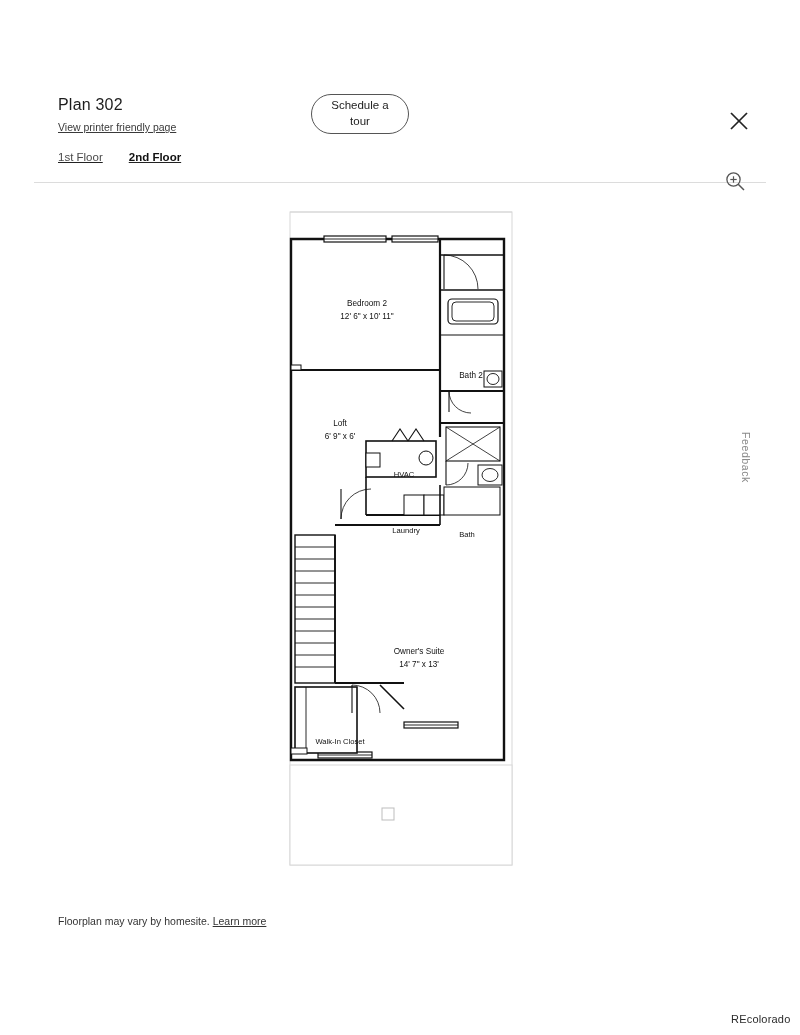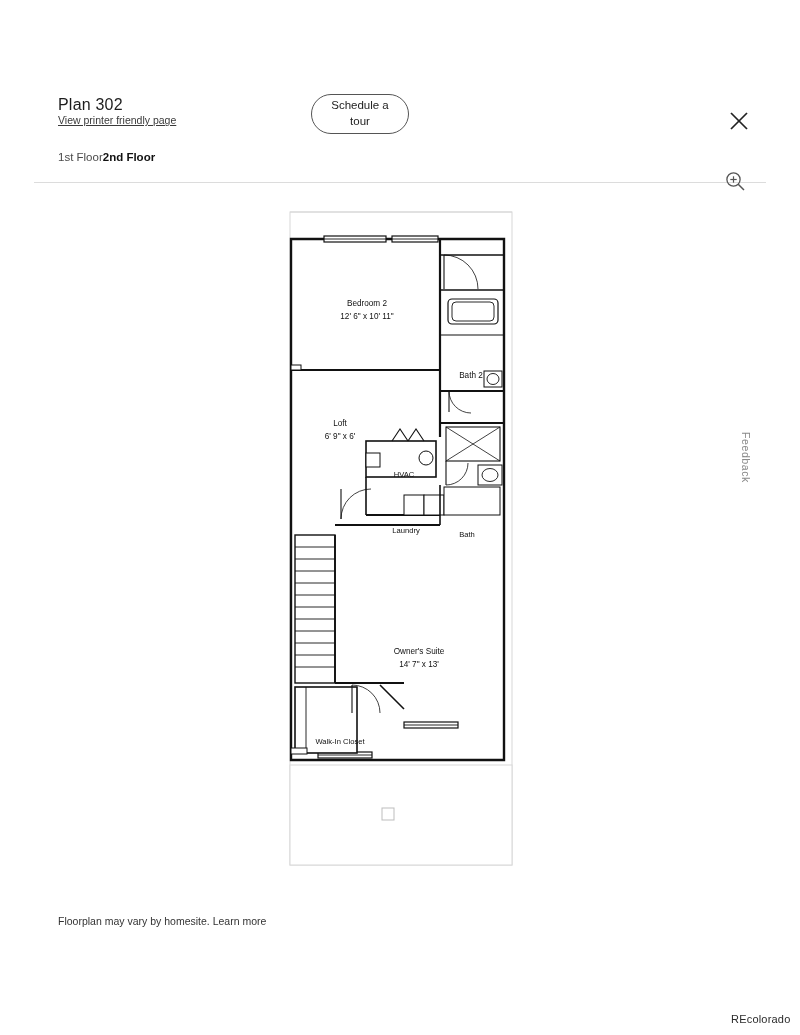--- a/index.html
+++ b/index.html
@@ -31,31 +31,33 @@
   .plan-title {
     position: absolute;
     left: 58px; top: 68px;
     font-size: 16px;
     font-weight: 400;
     letter-spacing: .2px;
     color: #1d1d1d;
   }
   .printer-link {
     position: absolute;
-    left: 58px; top: 86px;
+    left: 58px; top: 93px;
     font-size: 10.5px;
     color: #3a3a3a;
     text-decoration: underline;
     cursor: pointer;
   }
   .floor-tabs {
     position: absolute;
     left: 58px; top: 123px;
     display: flex;
+    gap: 26px;
     align-items: center;
+    text-decoration: underline;
   }
   .floor-tab {
     font-size: 11.5px;
     color: #4a4a4a;
     cursor: pointer;
     padding-bottom: 2px;
   }
   .floor-tab.active {
     color: #111;
     font-weight: 700;
@@ -141,20 +143,21 @@
   .plan-label.small { font-size: 7.6px; }
 
   
   .footer-note {
     position: absolute;
     left: 58px; top: 915px;
     font-size: 10.5px;
     color: #333;
   }
   .footer-note .learn {
+    text-decoration: underline;
     cursor: pointer;
     color: #333;
   }
   .brand {
     position: absolute;
     left: 716px; top: 1013px;
     font-size: 11px;
     color: #2b2b2b;
     letter-spacing: .2px;
     padding-left: 15px;

